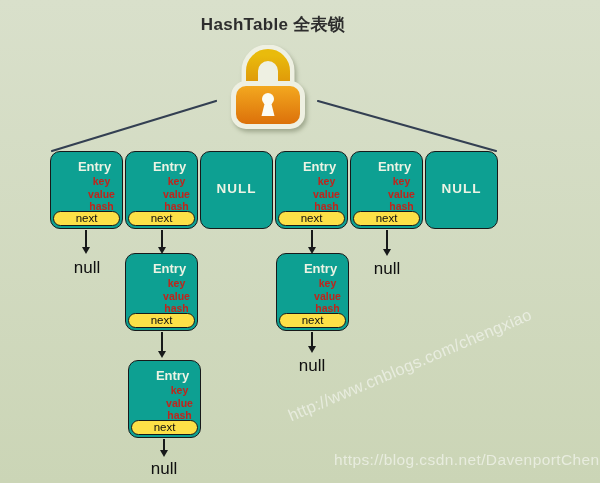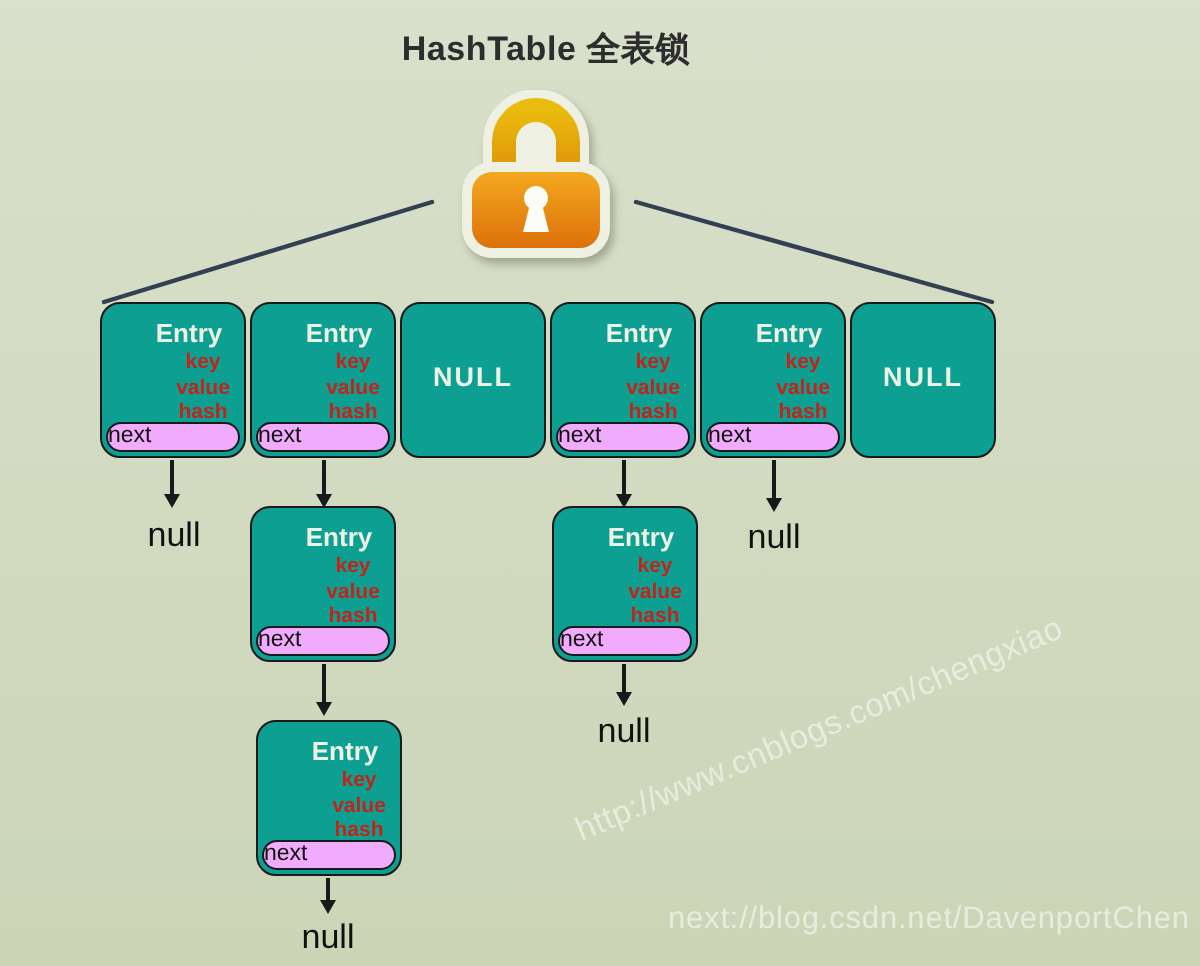--- a/index.html
+++ b/index.html
@@ -21,22 +21,22 @@
   .cell{
     position:absolute; width:73px; height:78px;
     background:#0da092; border:1.6px solid #17191a; border-radius:10px;
     text-align:center;
   }
   .entry-title{ margin-top:7px; font-size:13px; font-weight:bold; color:#ecf3e4;margin-left:16px; }
   .entry-fields{ margin-top:1px; font-size:10.5px; line-height:12.5px;
     font-weight:bold; color:#c1241b;margin-left:30px; }
   .next-pill{
     position:absolute; left:2px; right:2px; bottom:2px; height:15px;
-    background:#f0abfc; border:1.5px solid #17191a; border-radius:8px;
-    font-size:11.5px; line-height:12px; color:#101010; text-align:left;
+    background:#fde047; border:1.5px solid #17191a; border-radius:8px;
+    font-size:11.5px; line-height:12px; color:#101010; text-align:center;
   }
   .null-label{
     line-height:74px; font-size:13.5px; font-weight:bold;
     color:#ecf3e4; letter-spacing:1px;
   }
   
   .arrow{ position:absolute; width:12px; }
   .arrow::before{ content:""; position:absolute; left:5px; top:0; bottom:6px;
     width:2px; background:#17191a; }
   .arrow::after{ content:""; position:absolute; left:1.5px; bottom:0;
@@ -180,15 +180,15 @@
     <div class="next-pill">next</div>
   </div>
 
   <div class="arrow" style="left:306px;top:332px;height:21px"></div>
   <div class="null-terminal" style="left:282px;top:356px">null</div>
 
   <div class="arrow" style="left:381px;top:230px;height:26px"></div>
   <div class="null-terminal" style="left:357px;top:259px">null</div>
 
   <div class="wm wm-diagonal">http://www.cnblogs.com/chengxiao</div>
-  <div class="wm wm-bottom">next://blog.csdn.net/DavenportChen</div>
+  <div class="wm wm-bottom">https://blog.csdn.net/DavenportChen</div>
 
 </div>
 
 </body></html>

